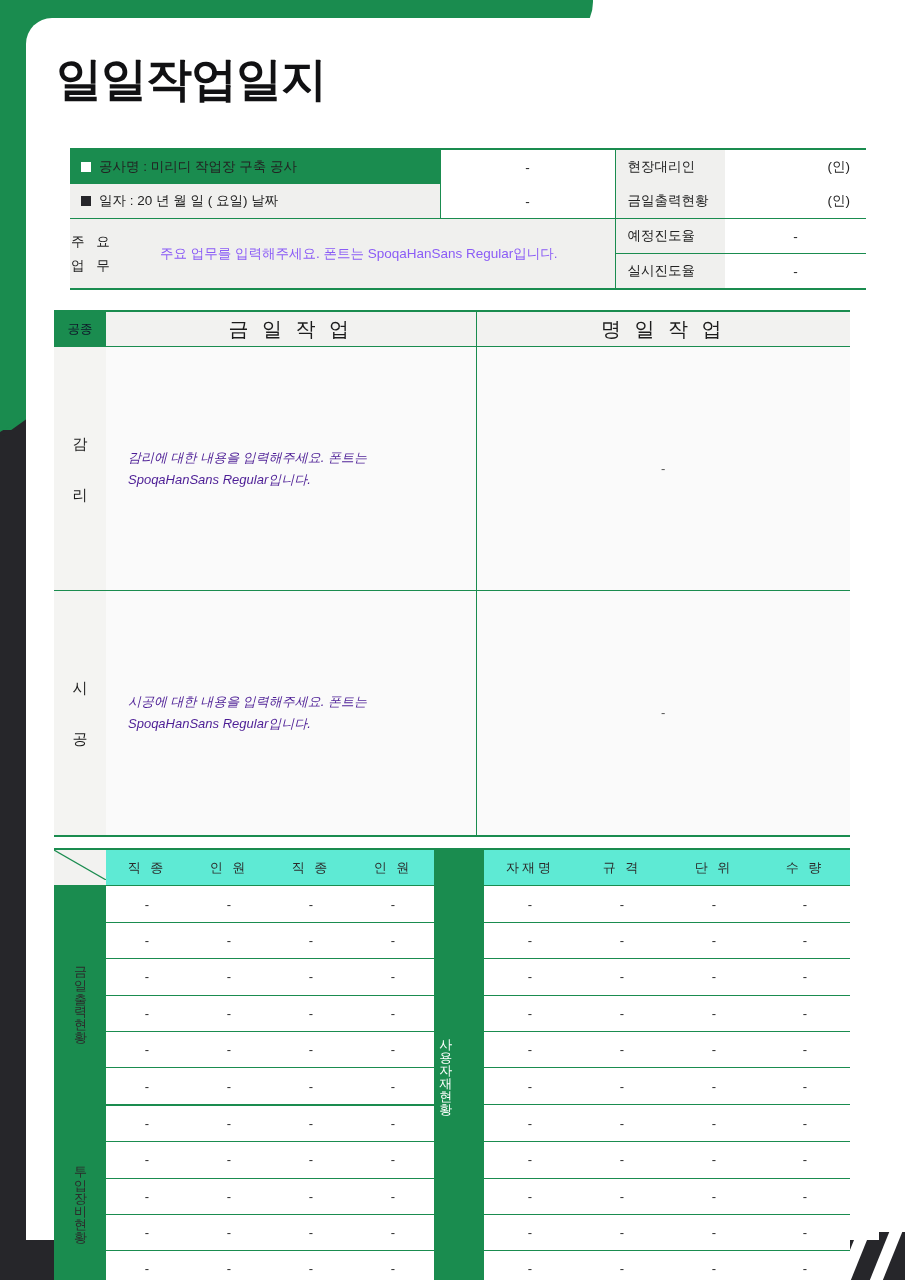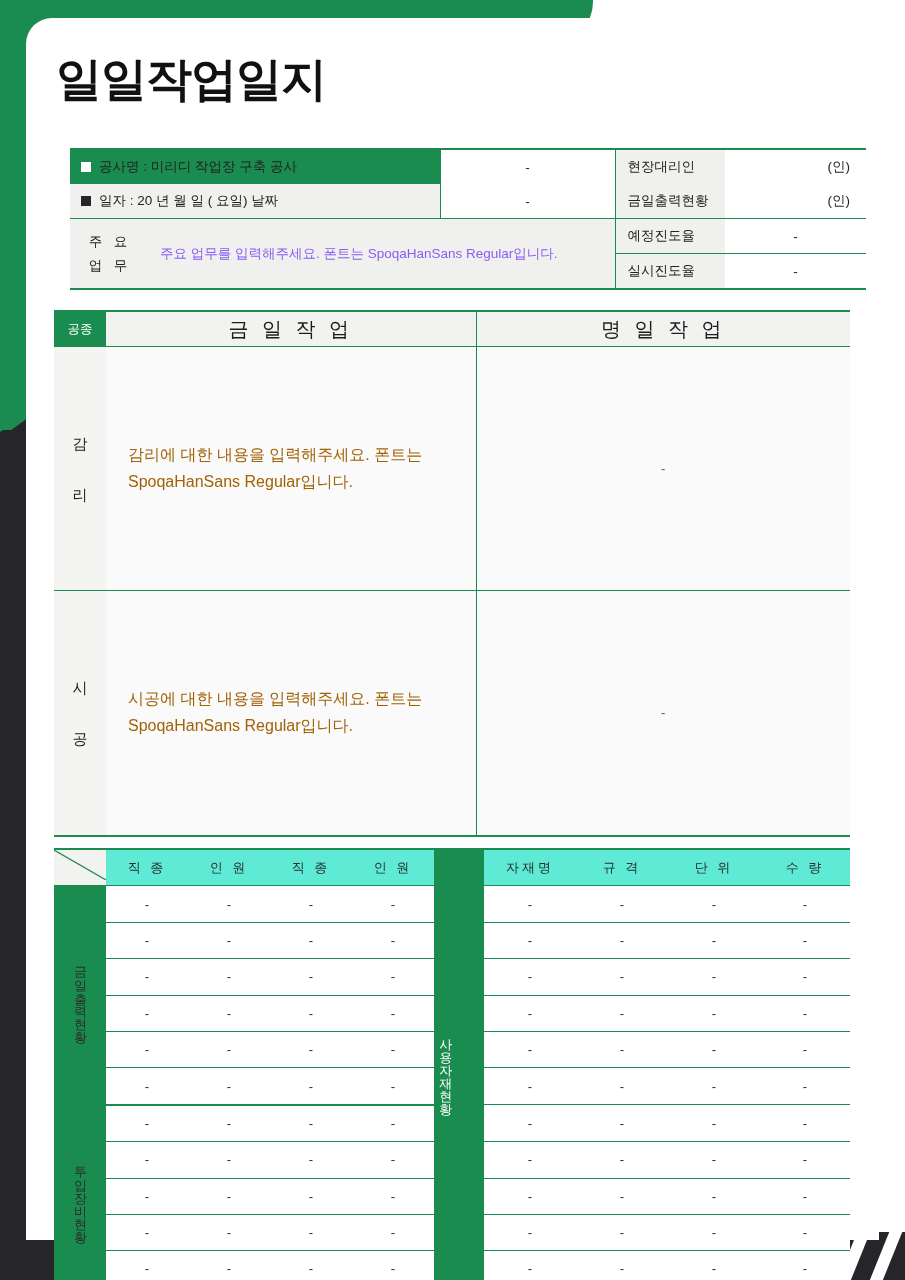--- a/index.html
+++ b/index.html
@@ -35,33 +35,33 @@
   .c-grey{background:#f0f0ee;}
   .c-white{background:#ffffff;}
   .bullet{display:inline-block;width:10px;height:10px;margin:0 8px 0 10px;vertical-align:-1px;}
   .bullet.w{background:#ffffff;}
   .bullet.k{background:#26262a;}
   .ctr{text-align:center;}
   .rgt{text-align:right;padding-right:16px;}
   .lbl-grey{background:#f0f0ee;text-align:left;padding-left:12px;font-size:13.5px;}
   .vsep{border-left:1px solid #1a8c4f;}
   .hsep{border-bottom:1px solid #1a8c4f;margin-top:33px;}
-  #info-table .task-label{background:#f0f0ee;text-align:center;font-size:13.5px;line-height:1.75;letter-spacing:4px;font-family:Liberation Serif, serif;}
+  #info-table .task-label{background:#f0f0ee;font-size:13.5px;line-height:1.75;letter-spacing:4px;}
   #info-table .task-body{background:#f0f0ee;font-size:13.5px;line-height:1.6;padding:6px 14px 6px 10px;color:#8b5cf6;}
 
   
   #work-table{position:absolute;left:28px;top:292px;width:796px;
     border-top:2.5px solid #1a8c4f;border-bottom:2.5px solid #1a8c4f;}
   #work-table table{width:100%;border-collapse:collapse;table-layout:fixed;}
   #work-head td{height:32px;background:#f2f2f0;text-align:center;font-size:20px;letter-spacing:4px;color:#1c1c1c;
     border-bottom:1.5px solid #1a8c4f;}
-  #work-head td.kind{background:#1a8c4f;color:#ffffff;font-size:12.5px;letter-spacing:0;}
+  #work-head td.kind{background:#1a8c4f;color:#0f172a;font-size:12.5px;letter-spacing:0;}
   .work-kind{background:#f4f4f2;text-align:center;font-size:15px;color:#1c1c1c;vertical-align:middle;}
   .work-kind span{display:block;line-height:3.4;}
-  .work-today{background:#fafafa;font-size:16px;line-height:1.65;color:#a16207;padding:0 22px;vertical-align:middle;}
+  .work-today{background:#fafafa;font-size:13px;line-height:1.65;color:#4c1d95;padding:0 22px;vertical-align:middle;font-style:italic;}
   .work-tmr{background:#fafafa;text-align:center;font-size:13px;color:#555;vertical-align:middle;
     border-left:1px solid #1a8c4f;}
   .work-row-sep{border-bottom:1.5px solid #1a8c4f;}
 
   
   #bottom-wrap{position:absolute;left:28px;top:830px;width:796px;
     border-top:2.5px solid #1a8c4f;border-bottom:2.5px solid #1a8c4f;}
   #bottom-wrap table{width:100%;border-collapse:collapse;table-layout:fixed;}
   #bottom-wrap td{font-size:13px;color:#2b2b2b;text-align:center;height:33.4px;}
   .bh{background:#5eead4;height:30px !important;font-size:13.5px;letter-spacing:3px;color:#1c1c1c;

